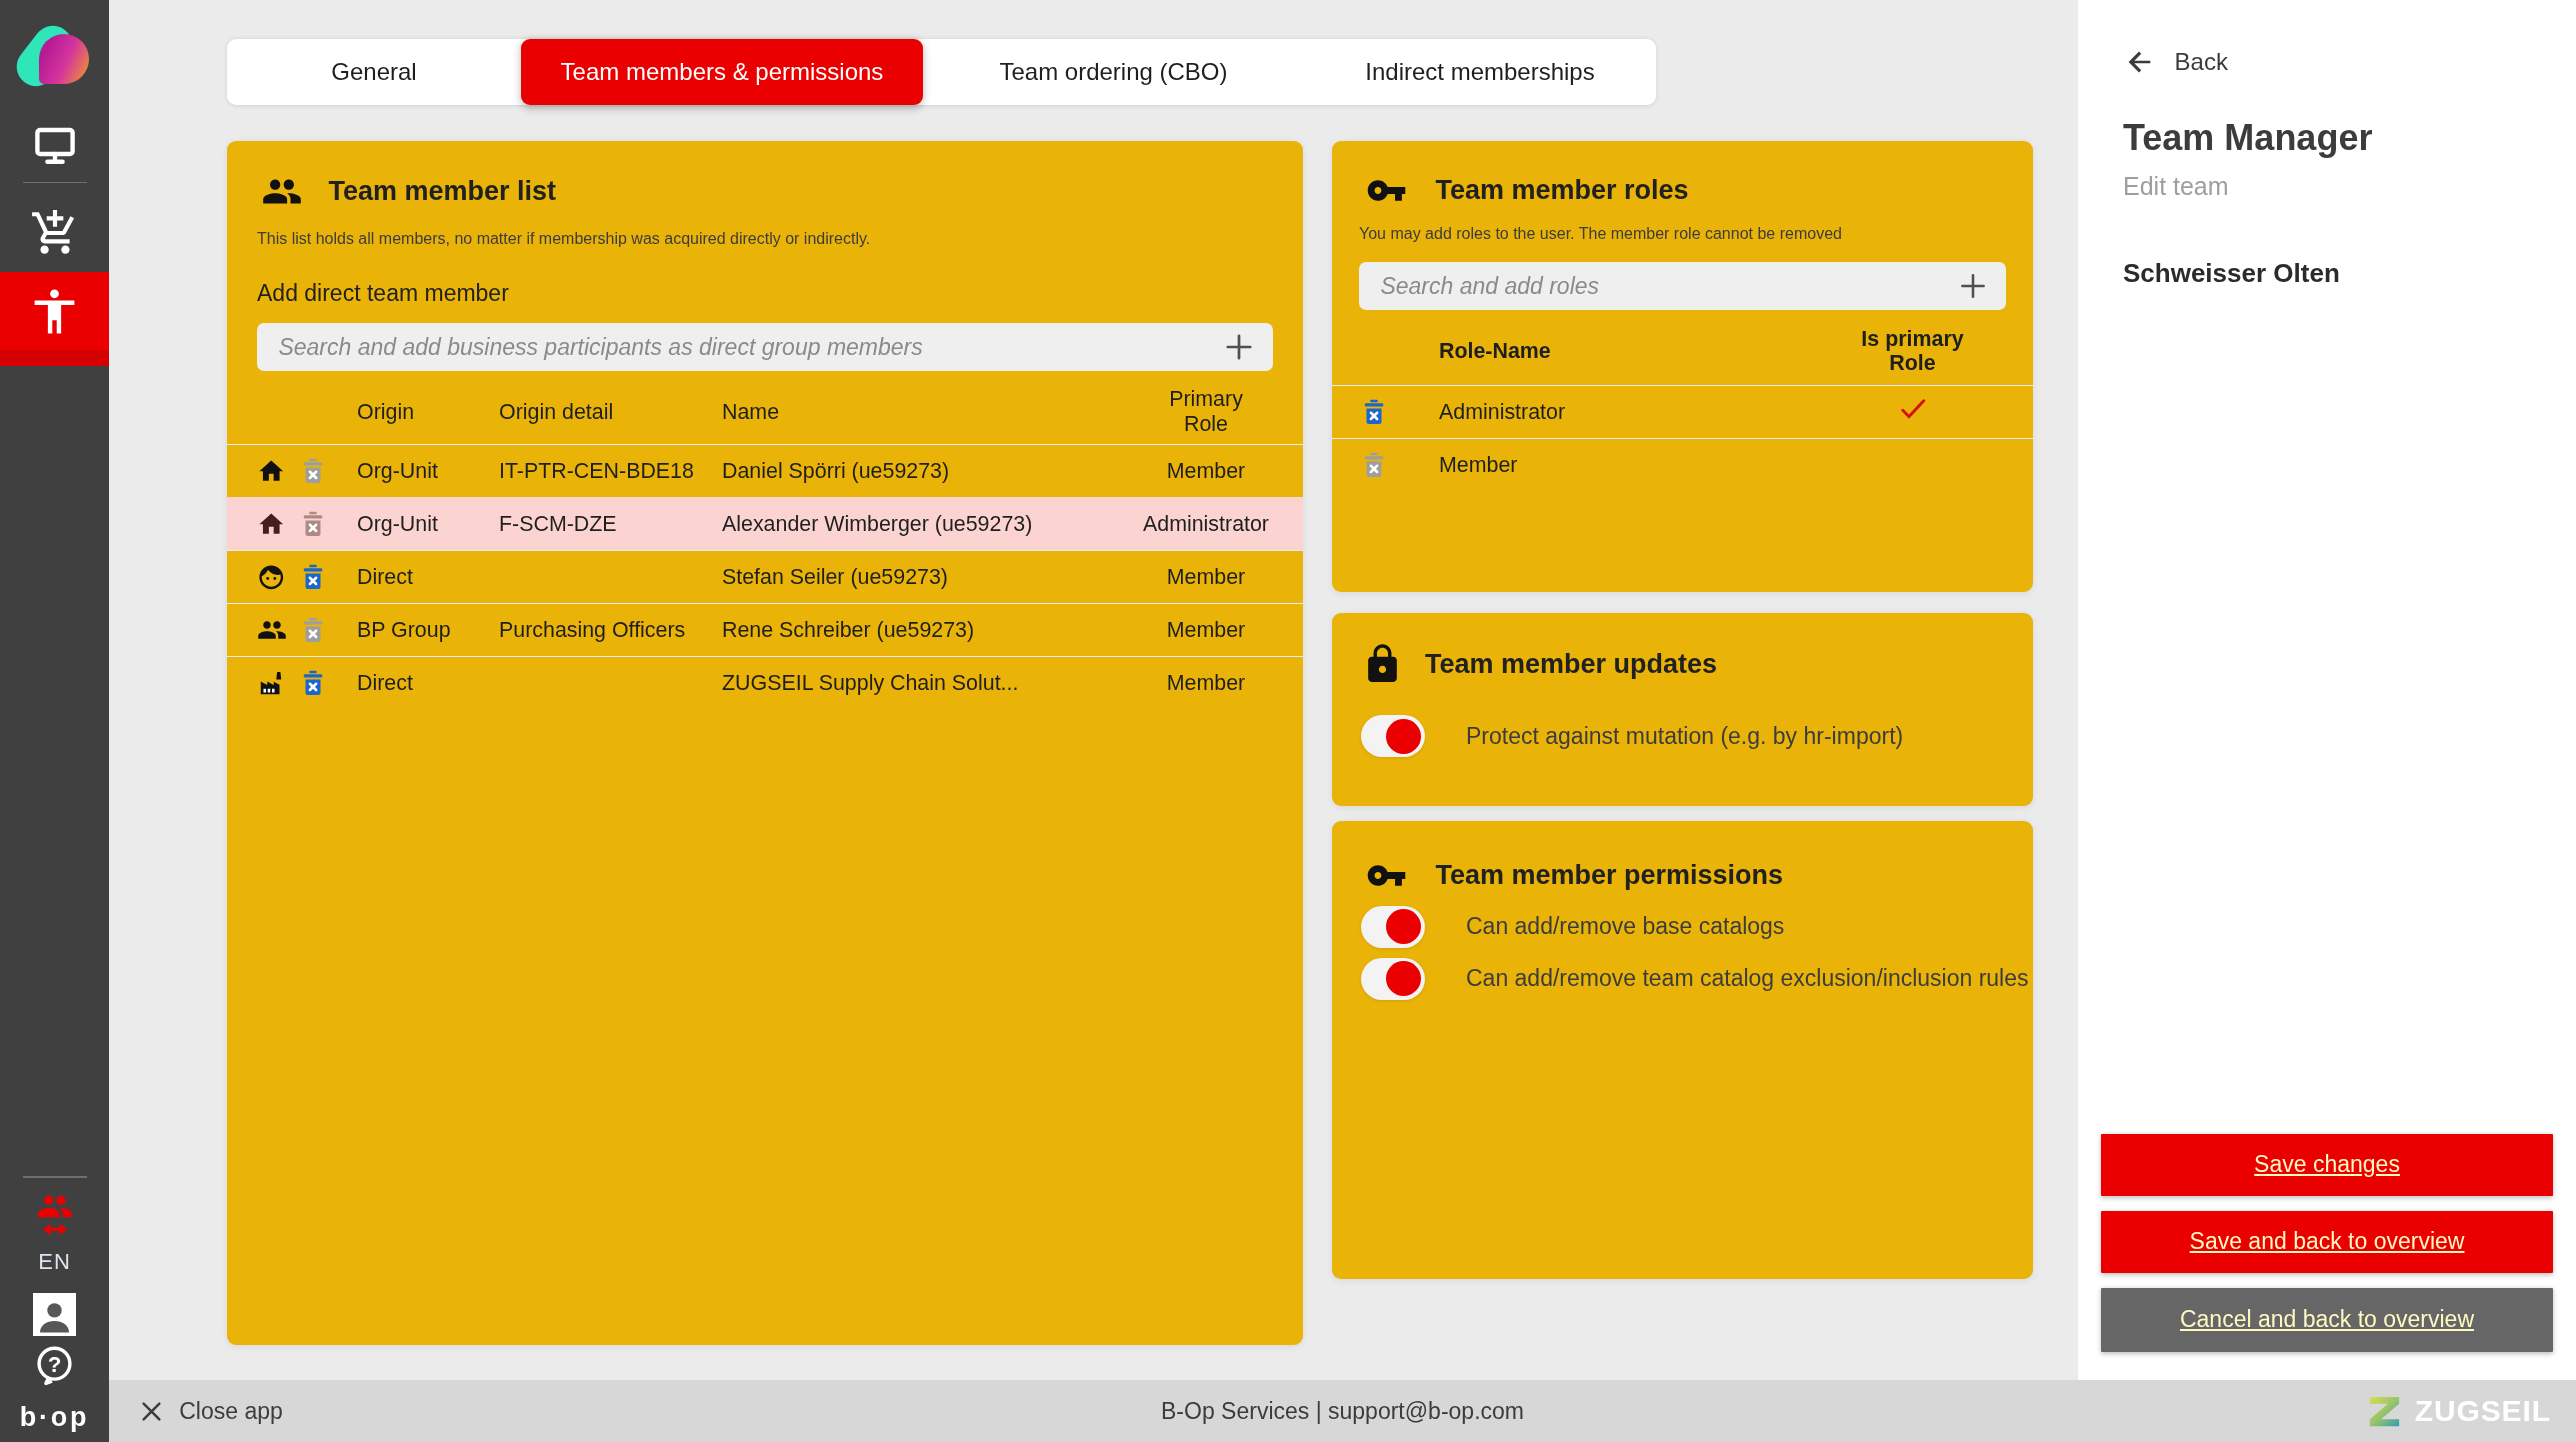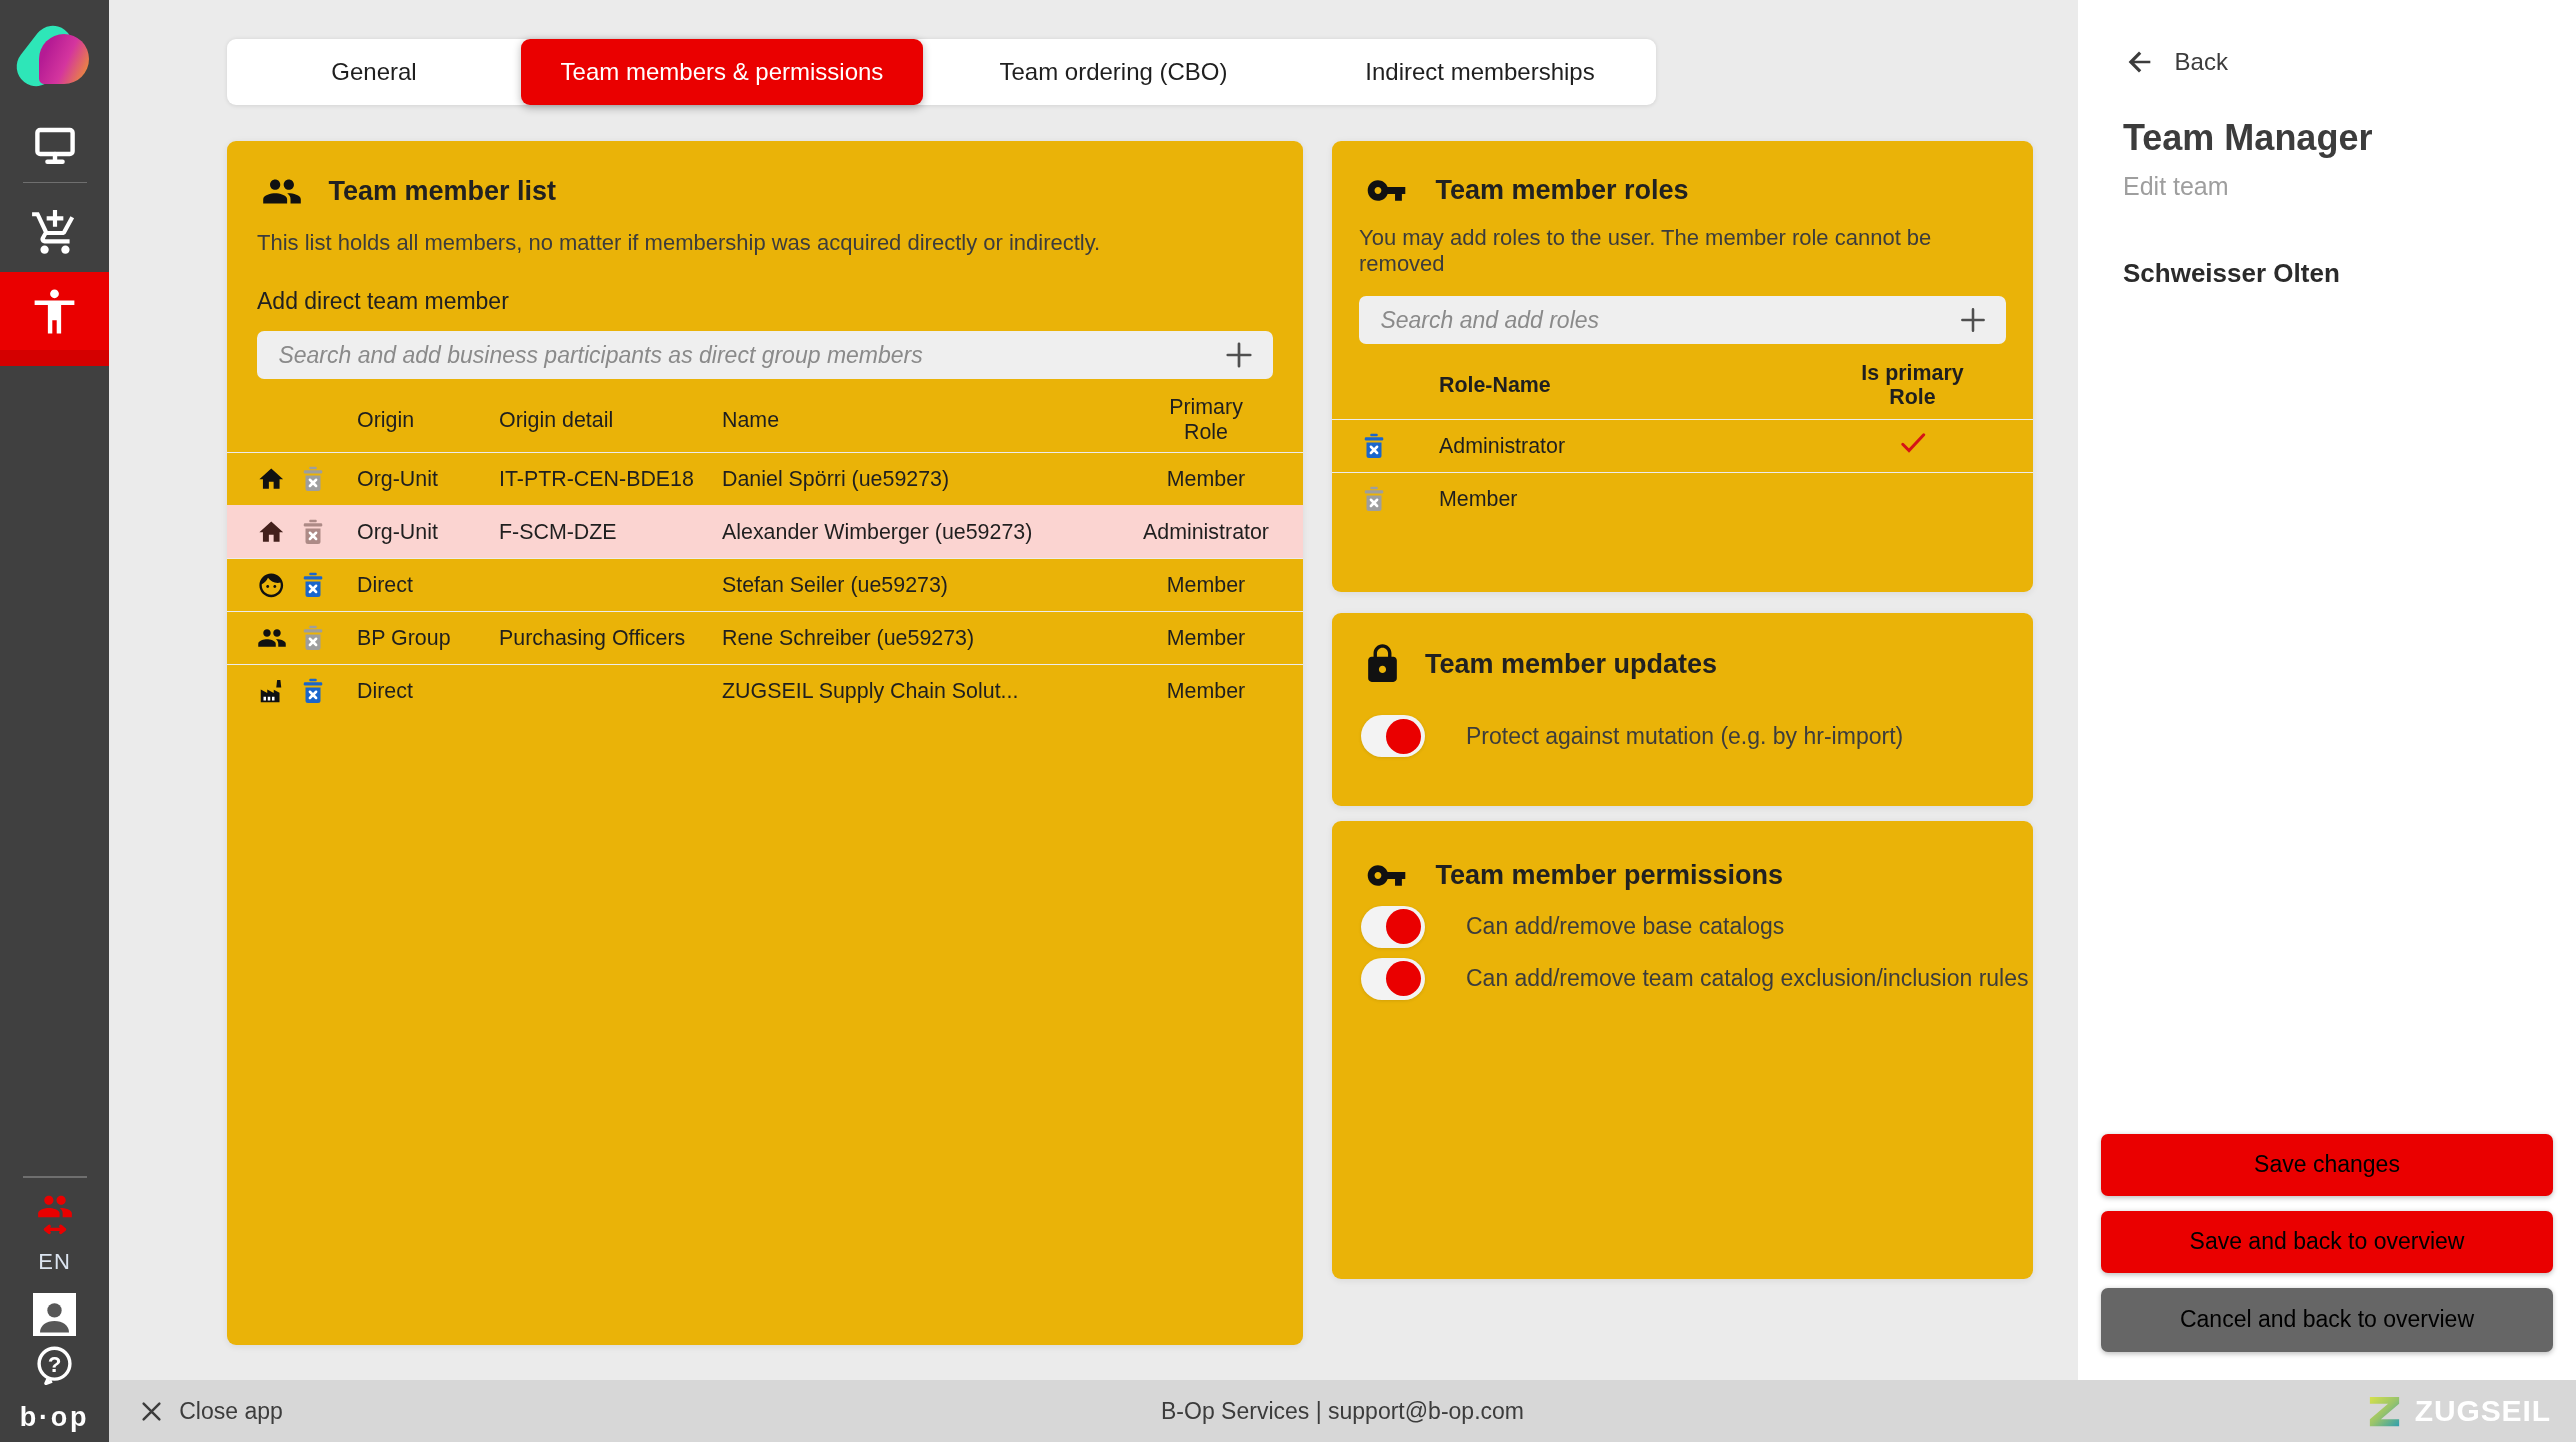--- a/index.html
+++ b/index.html
@@ -33,21 +33,21 @@
   .tab.active{background:var(--red);color:#fff;border-radius:9px;box-shadow:0 2.7px 9px rgba(0,0,0,.28);}
 
   .card{position:absolute;background:#eab308;border-radius:9px;box-shadow:0 1.8px 7.1px rgba(0,0,0,.07);}
   .members-card{left:118px;top:141px;width:1076px;height:1204px;}
   .roles-card{left:1223px;top:141px;width:701px;height:451px;}
   .updates-card{left:1223px;top:613px;width:701px;height:193px;}
   .perm-card{left:1223px;top:821px;width:701px;height:458px;}
 
   .card-head{display:flex;align-items:center;gap:21.4px;padding:30px 30px 0 30px;}
   .card-title{font-size:27px;font-weight:bold;color:var(--txt);}
-  .card-desc{font-size:22px;color:var(--txt2);padding:18px 27px 0 30px;}
+  .card-desc{font-size:16px;color:var(--txt2);padding:18px 27px 0 30px;}
   .add-label{font-size:23px;color:var(--txt);padding:32px 30px 0 30px;}
 
   .search{margin:16px 30px 0 30px;height:48px;background:#efefef;border-radius:7.1px;display:flex;align-items:center;padding:0 16px 0 21.4px;}
   .search input{flex:1;border:none;background:transparent;outline:none;font-size:23px;color:#3c3c3c;}
   .search input::placeholder{font-style:italic;color:#8a8a8a;}
   .search .plus{background:none;border:none;cursor:pointer;display:flex;}
 
   
   .mgrid{display:grid;grid-template-columns:41px 59px 142px 223px 1fr 134px;align-items:center;padding:0 30px;}
   .mhead{height:64px;font-size:21.4px;font-weight:normal;color:#1f1f1f;margin-top:9px;}
@@ -74,21 +74,21 @@
 
   
   .detail{position:absolute;right:0;top:0;width:498px;height:1380px;background:#fff;padding:46px 23px 0 45px;}
   .back-row{display:flex;align-items:center;gap:19.6px;cursor:pointer;}
   .back-label{font-size:24px;color:#3c3c3c;}
   .d-title{font-size:36px;font-weight:bold;color:#3c3c3c;margin-top:39px;}
   .d-sub{font-size:25px;color:var(--muted);margin-top:12.5px;}
   .d-team{font-size:26px;font-weight:bold;color:#2b2b2b;margin-top:57px;}
   .d-desc{font-size:24px;color:#a8a8a8;margin-top:12.5px;line-height:1.35;max-width:383px;}
   .btn-stack{position:absolute;left:23px;right:23px;bottom:28.5px;display:flex;flex-direction:column;gap:15px;}
-  .btn{height:62px;border:none;border-radius:7px;font-size:23px;color:#000000;cursor:pointer;box-shadow:0 1.8px 5.3px rgba(0,0,0,.25);}
+  .btn{height:62px;border:none;border-radius:1px;font-size:23px;color:#fef9c3;cursor:pointer;box-shadow:0 1.8px 5.3px rgba(0,0,0,.25);text-decoration:underline;}
   .btn.red{background:var(--red);}
   .btn.gray{background:#666;height:64px;}
 
   
   .footer{position:absolute;left:109px;right:0;bottom:0;height:62px;background:var(--footer);display:flex;align-items:center;}
   .close-app{display:flex;align-items:center;gap:14.2px;margin-left:29px;background:none;border:none;cursor:pointer;}
   .close-label{font-size:23px;color:#3c3c3c;}
   .support{position:absolute;left:0;right:0;text-align:center;font-size:23px;color:#3c3c3c;pointer-events:none;}
   .zug{margin-left:auto;margin-right:25px;display:flex;align-items:center;gap:10.7px;}
   .zug-text{color:#fff;font-weight:bold;font-size:30px;letter-spacing:0.9px;}

